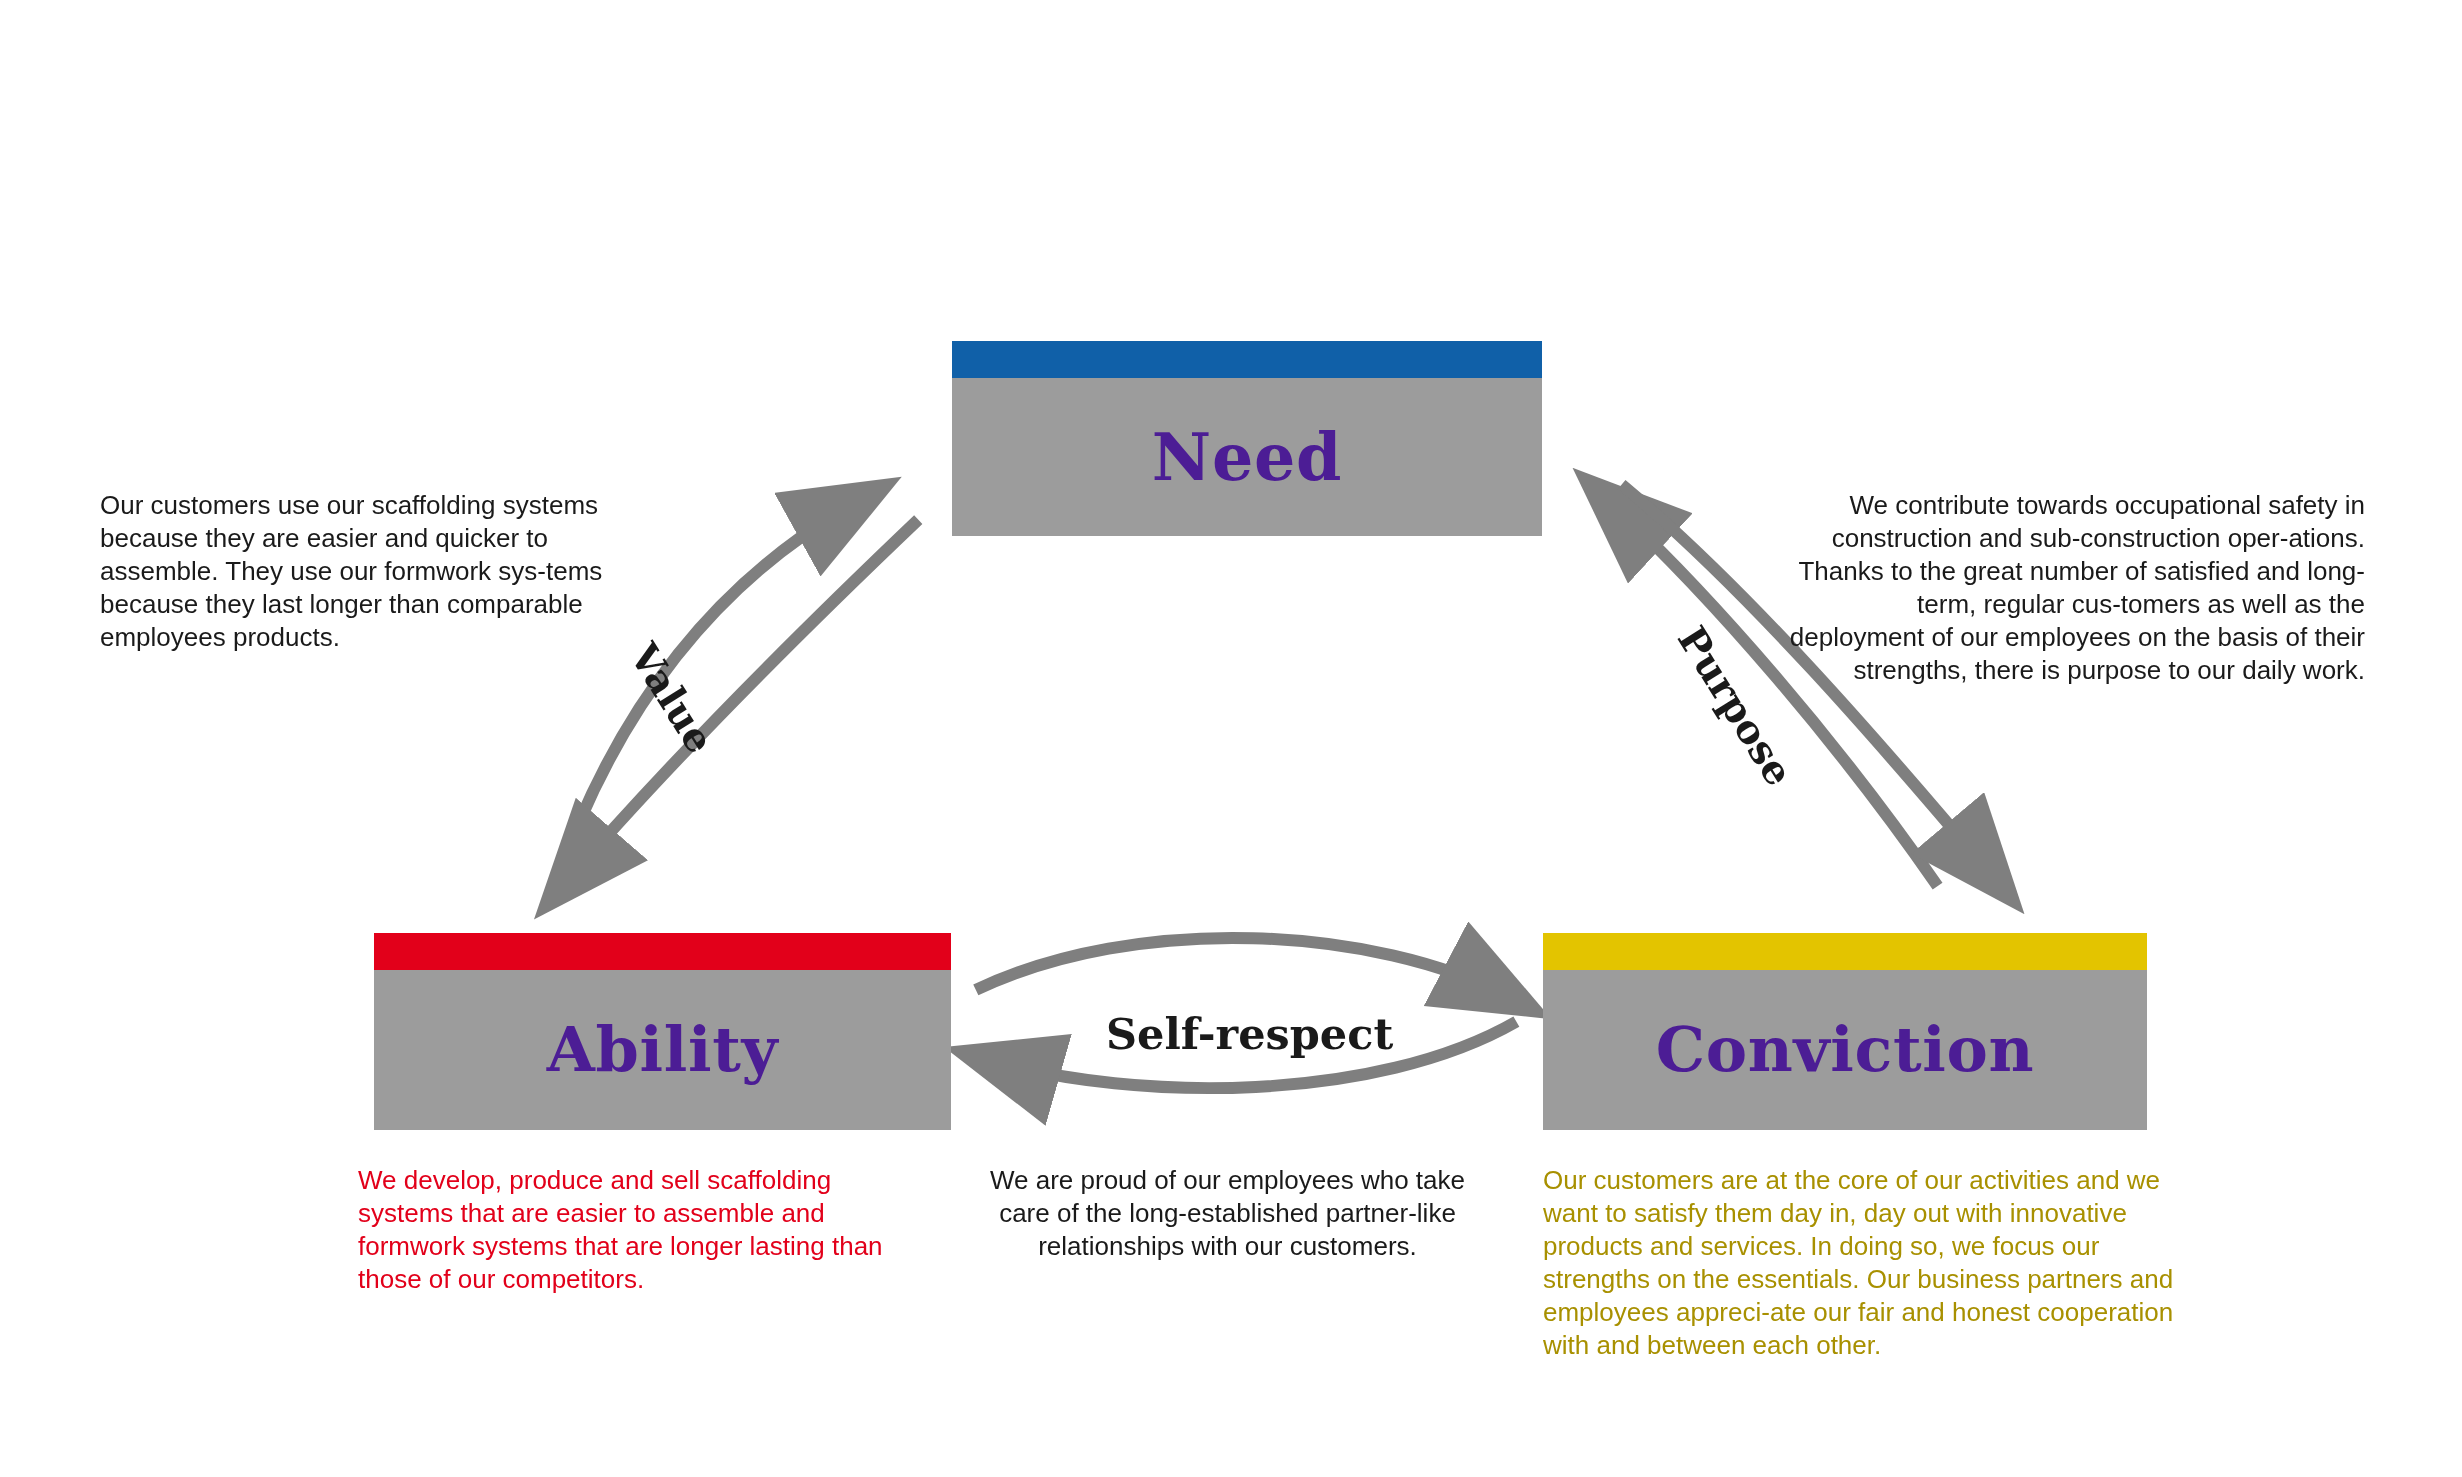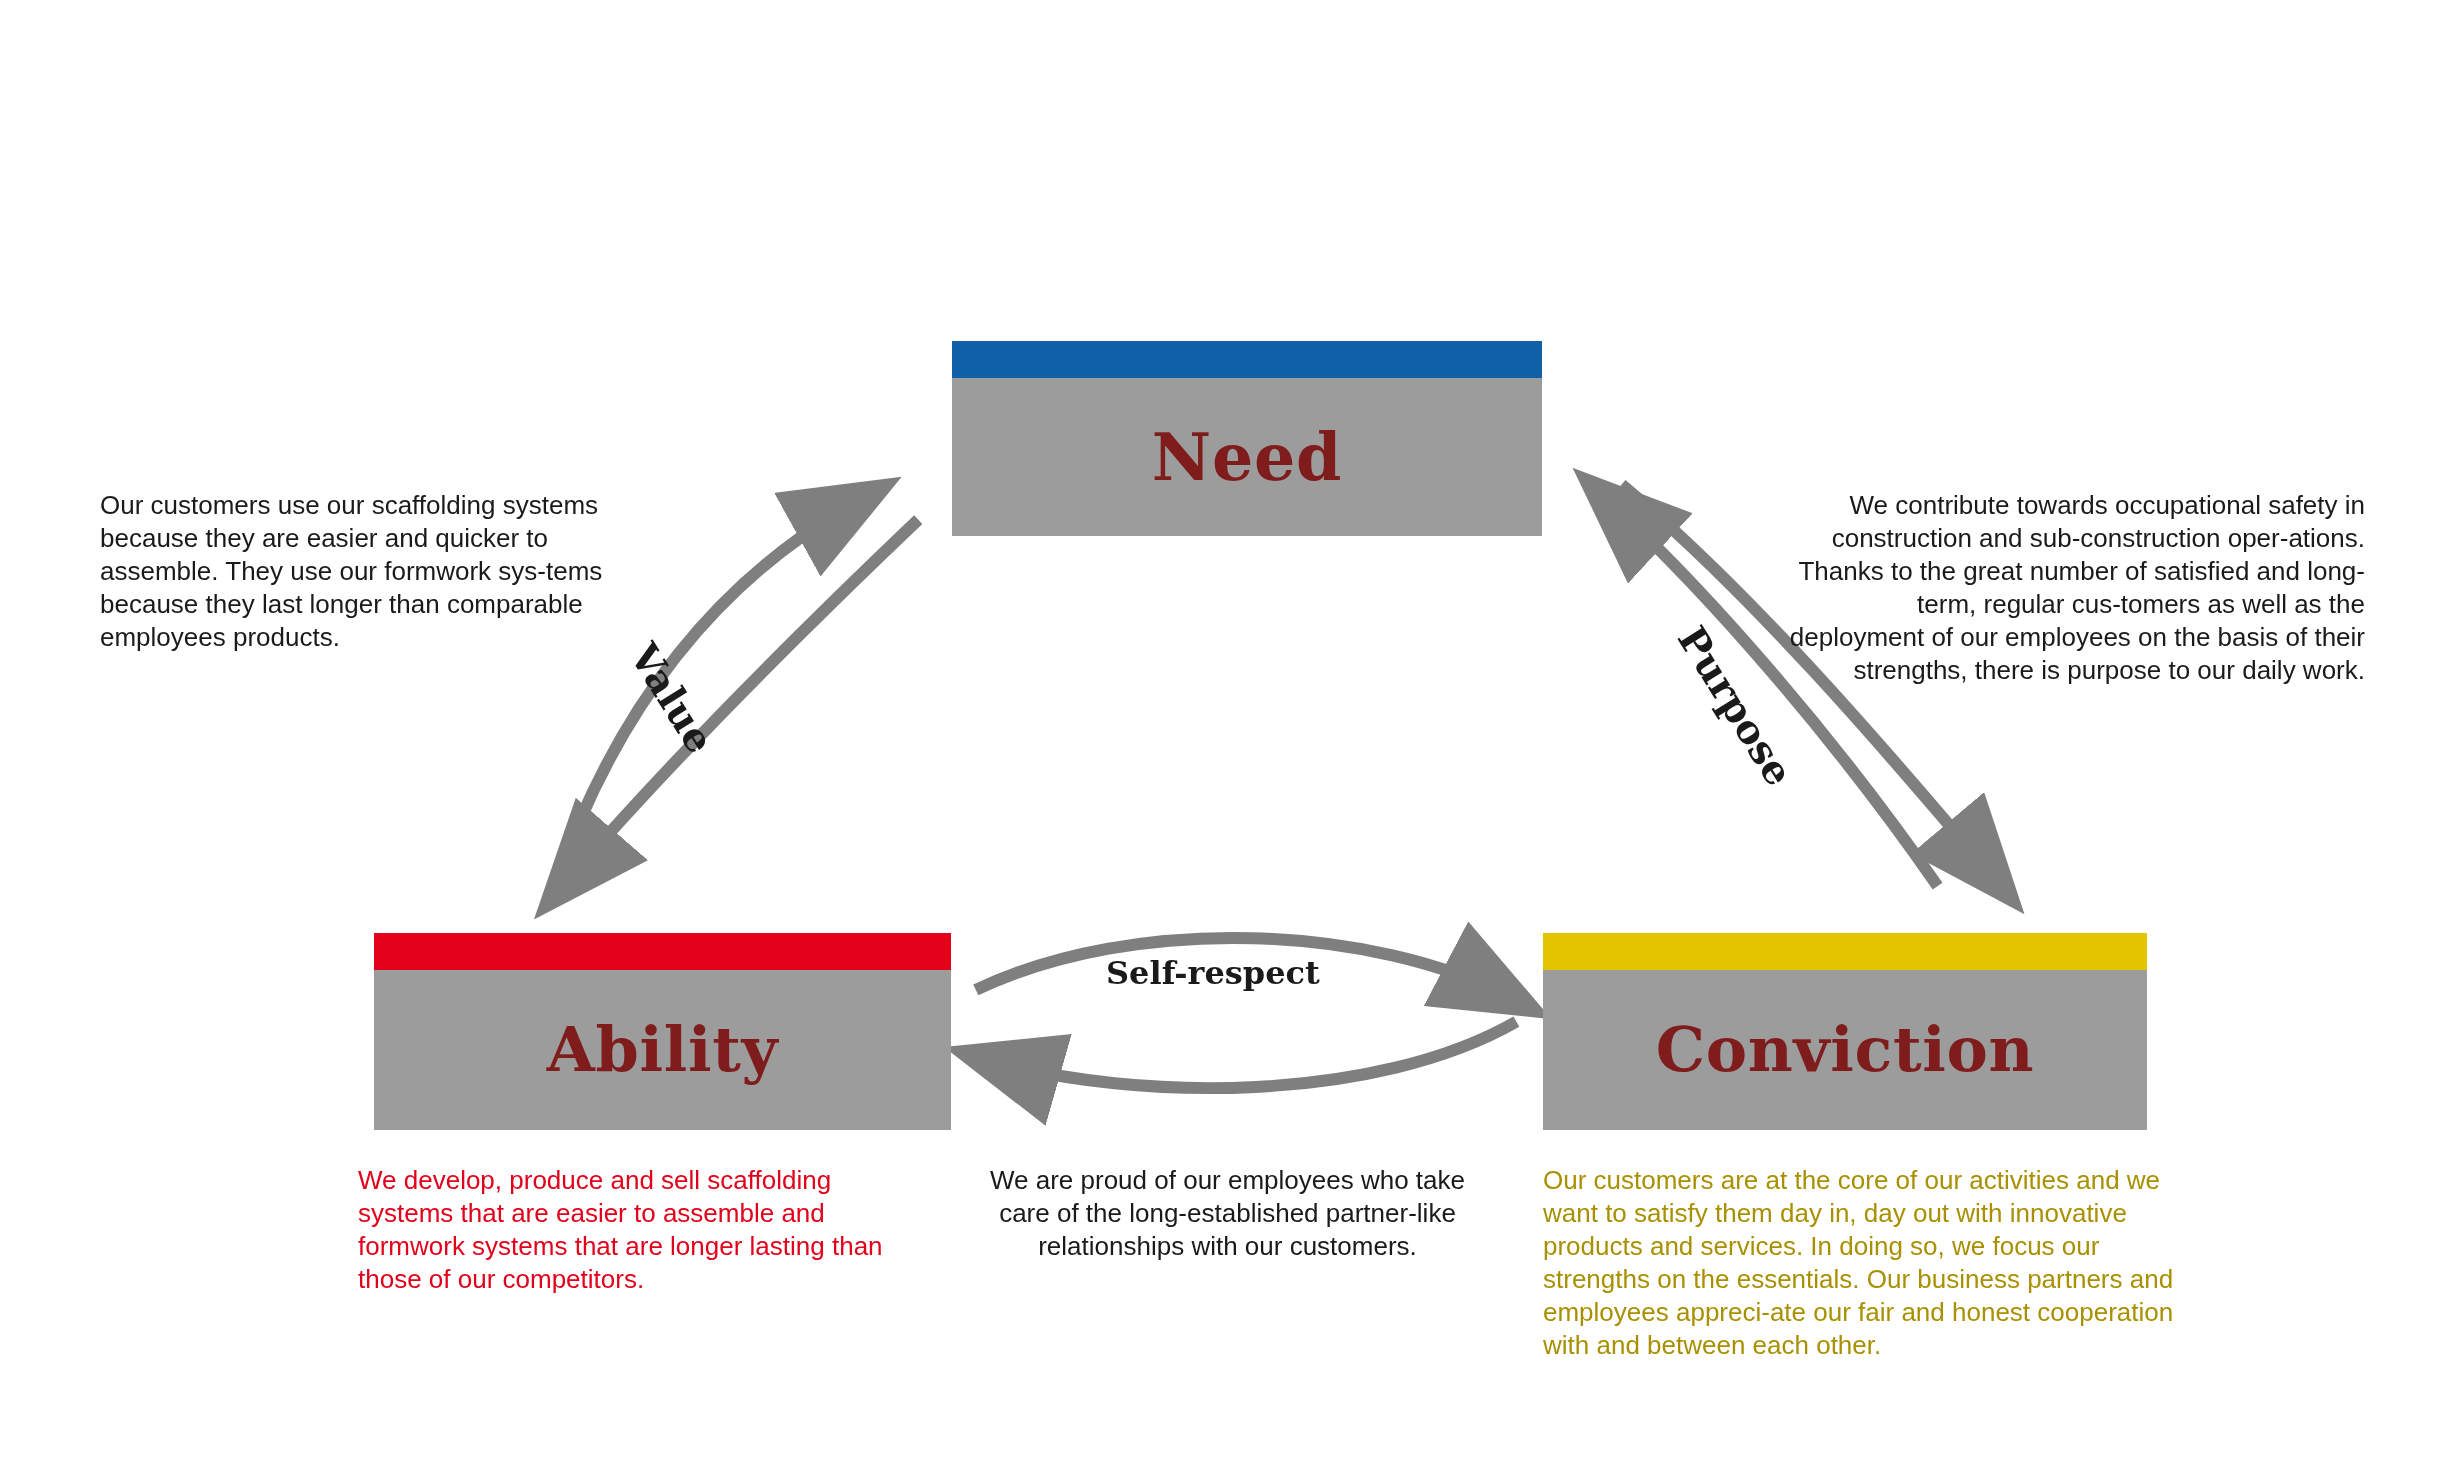--- a/index.html
+++ b/index.html
@@ -26,21 +26,21 @@
   .node-body {
     width: 100%;
     background: #9c9c9c;
     display: flex;
     align-items: center;
     justify-content: center;
   }
   .node-title {
     font-family: "DejaVu Serif", "Liberation Serif", serif;
     font-weight: bold;
-    color: #7f1d1d;
+    color: #4c1d95;
     letter-spacing: 0.7px;
     line-height: 1;
   }
 
   
   #box-need {
     left: 952px;
     top: 341px;
     width: 590px;
   }
@@ -133,22 +133,22 @@
   }
   #label-purpose {
     left: 1708px;
     top: 618px;
     font-size: 39px;
     transform: rotate(58deg);
     transform-origin: left top;
   }
   #label-selfrespect {
     left: 1106px;
-    top: 954px;
-    font-size: 32px;
+    top: 1009px;
+    font-size: 43px;
   }
 
   
   #arrows {
     position: absolute;
     left: 0;
     top: 0;
     width: 2462px;
     height: 1478px;
     pointer-events: none;

